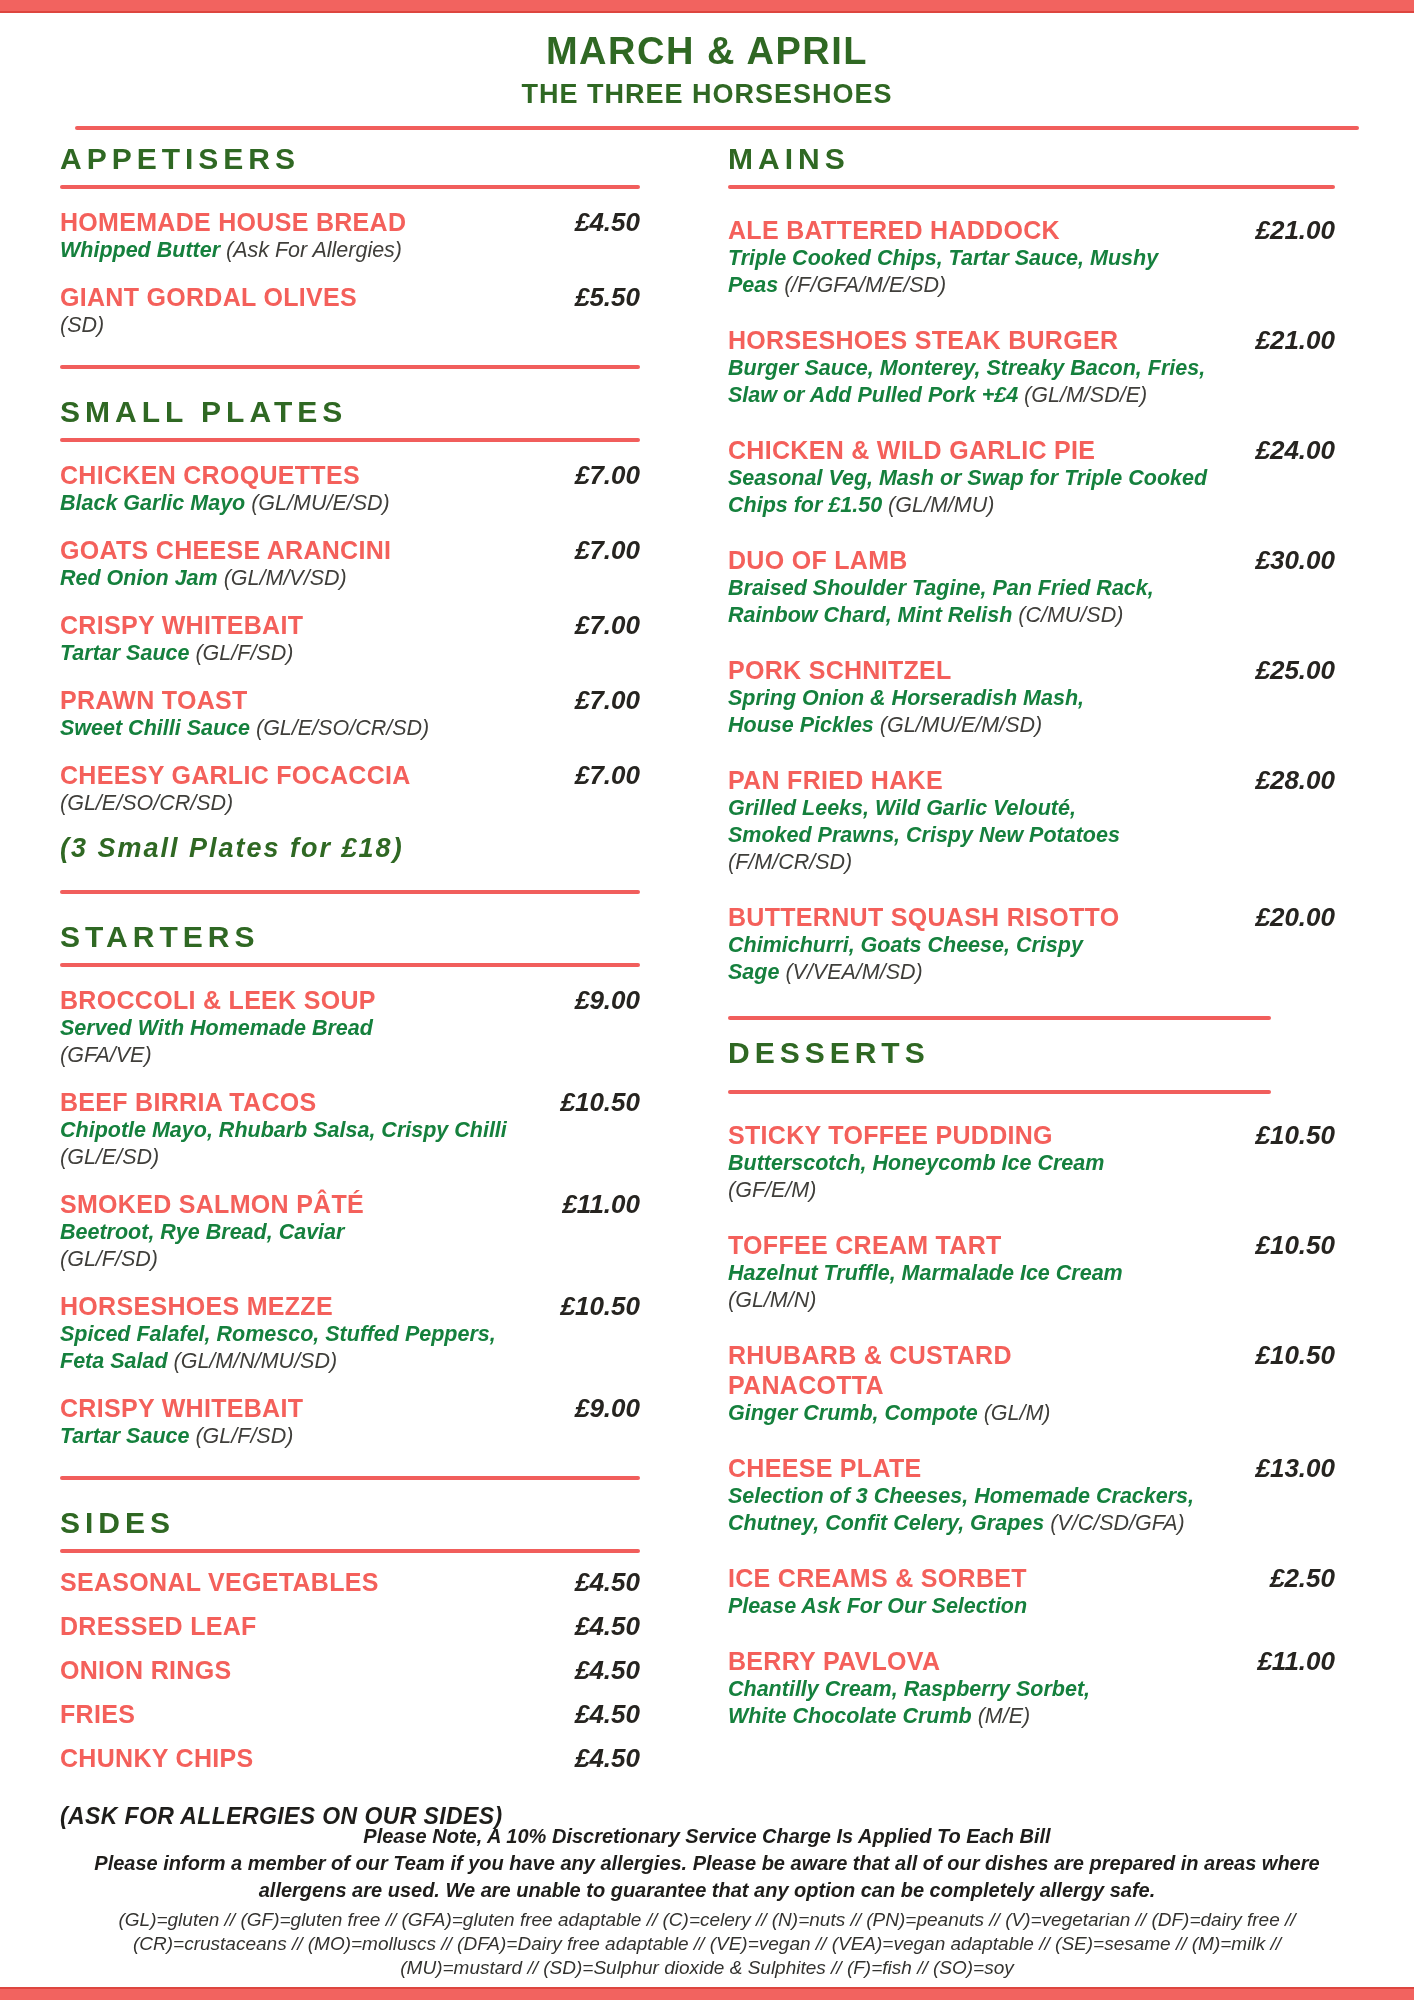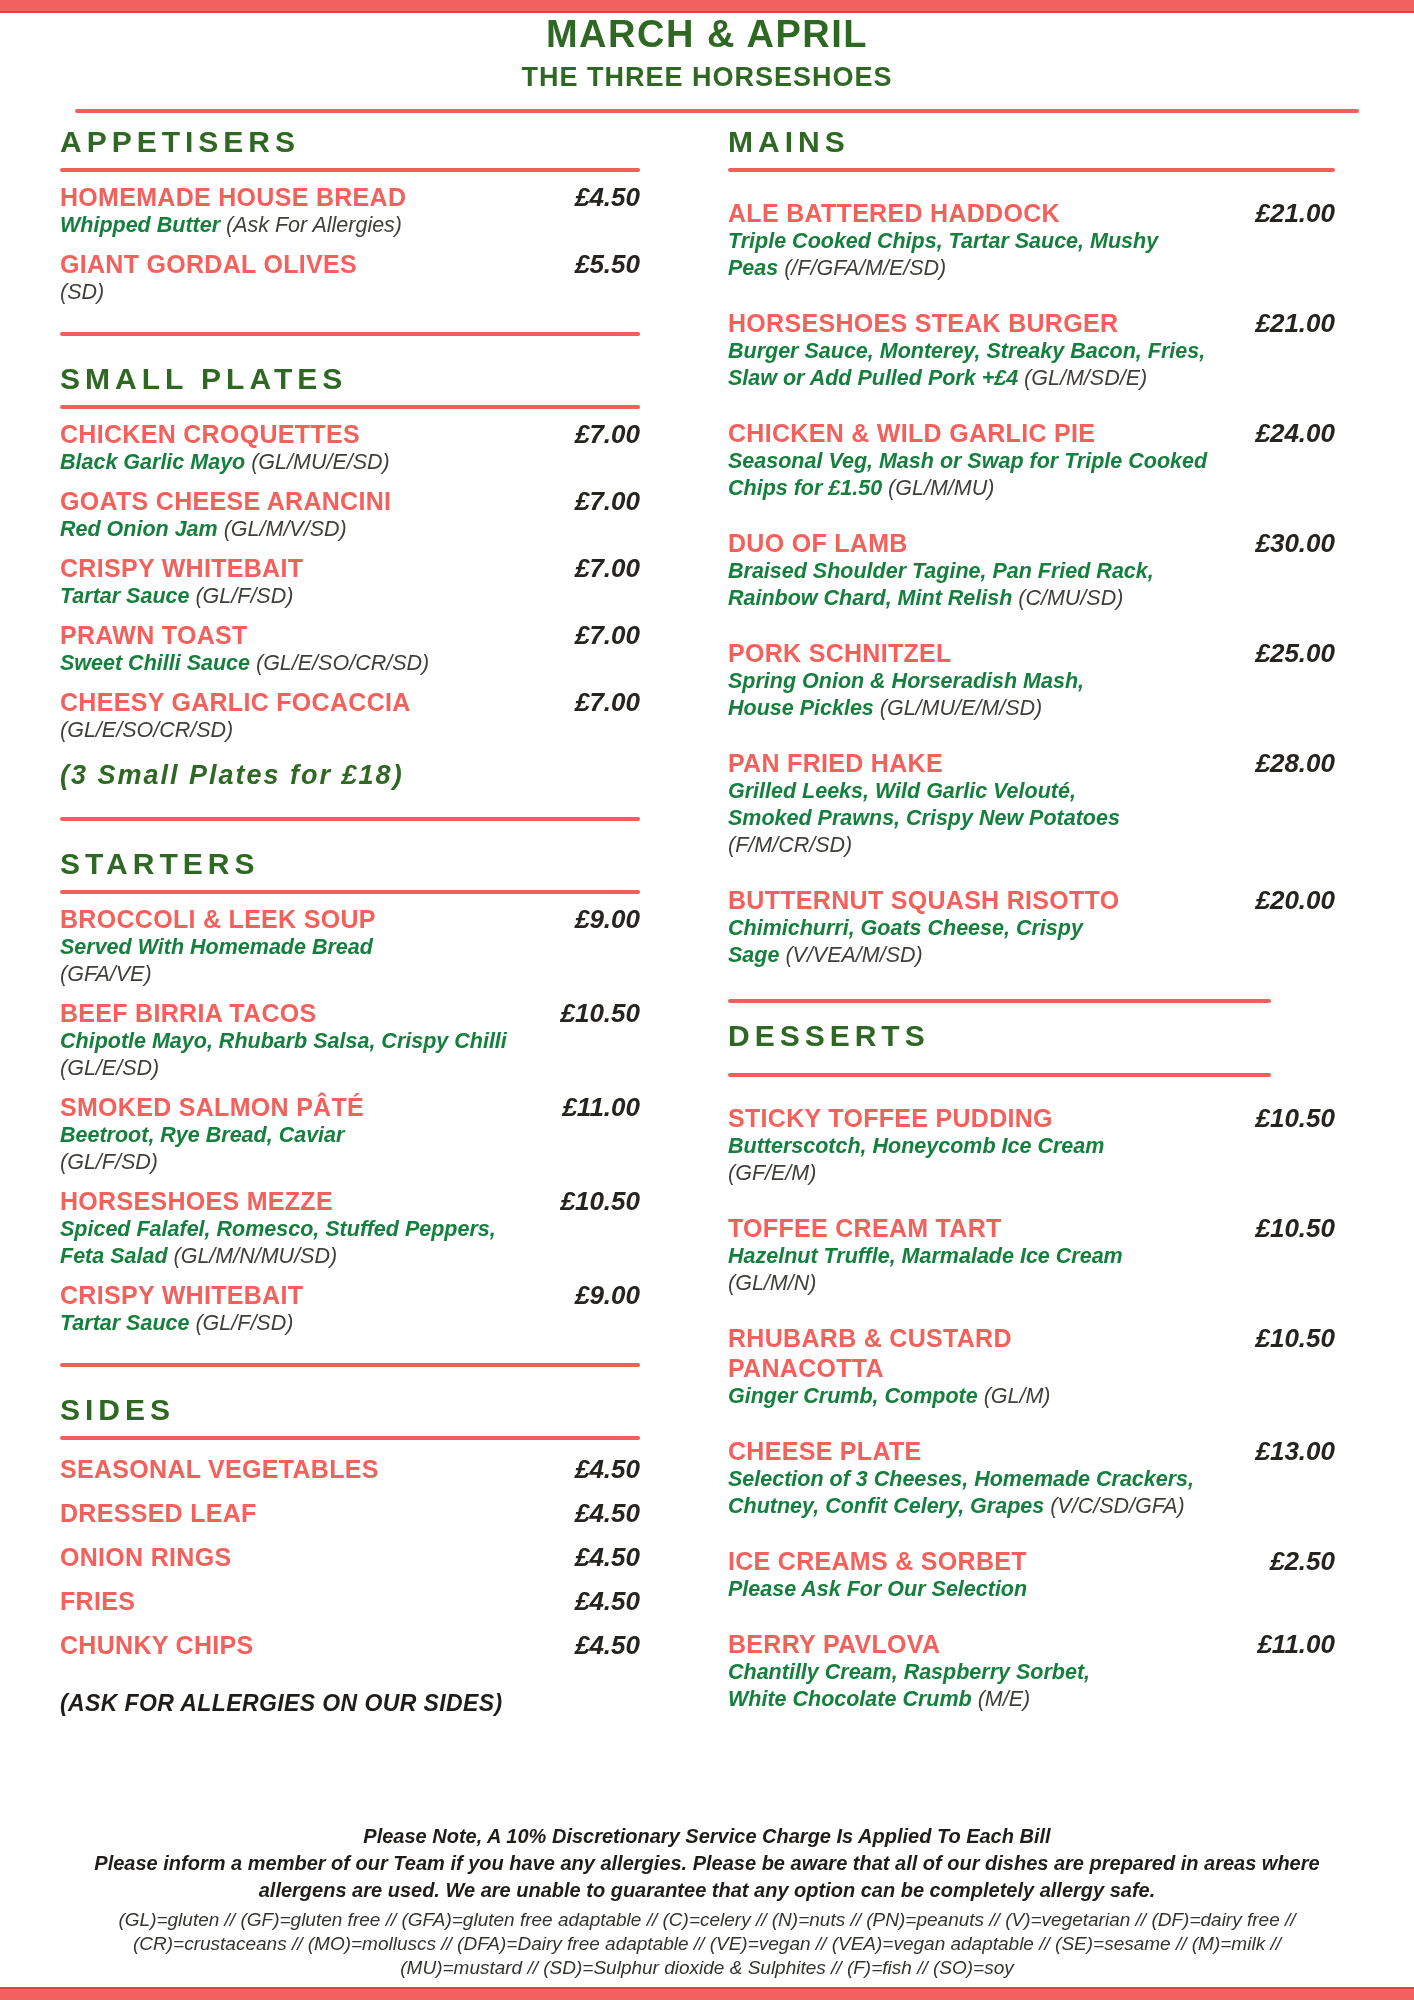--- a/index.html
+++ b/index.html
@@ -2,36 +2,36 @@
 <html><head>
 <meta charset="utf-8">
 <style>
   html,body{margin:0;padding:0;background:#ffffff;}
   .page{position:relative;width:1414px;height:2000px;overflow:hidden;background:#ffffff;
         font-family:"Liberation Sans","DejaVu Sans",sans-serif;color:#1e1d1a;}
   .bar{position:absolute;left:0;right:0;height:11px;background:#f2635f;}
   .bar.top{top:0;border-bottom:2px solid #dd453f;}
   .bar.bottom{bottom:0;border-top:2px solid #dd453f;}
 
-  header{padding-top:12px;text-align:center;}
+  header{padding-top:29px;text-align:center;}
   h1{margin:0;font-size:38px;line-height:44px;font-weight:800;color:#2f6823;letter-spacing:1.5px;}
   h2{margin:6px 0 0;font-size:27px;line-height:31px;font-weight:800;color:#2f6823;letter-spacing:1px;}
   .title-rule{height:4px;background:#f15e5c;border-radius:2px;margin:16px 55px 0 75px;}
 
   .cols{display:flex;gap:88px;padding:12px 79px 0 60px;align-items:flex-start;}
   .col-left{width:580px;}
   .col-right{width:607px;}
 
   .rule{height:4px;background:#f15e5c;border-radius:2px;}
   .rule-above{margin-top:26px;}
   .rule-below{margin-top:9px;}
   .sec-title{margin-top:26px;font-size:30px;line-height:34px;font-weight:800;color:#2f6823;letter-spacing:5px;}
   .col > .sec:first-child .sec-title{margin-top:0;}
 
-  .item{margin-top:10px;}
+  .item{margin-top:18px;}
   .col-right .item{margin-top:26px;}
   .sec-sides .item{margin-top:14px;}
   .item-head{display:flex;align-items:flex-start;}
   .item-name{max-width:70%;font-size:25px;line-height:30px;font-weight:800;color:#f4605b;letter-spacing:.3px;}
   .item-price{margin-left:auto;font-size:26px;line-height:30px;font-style:italic;font-weight:700;color:#262420;}
   .item-desc{font-size:21.5px;line-height:27px;}
   .db{font-weight:700;font-style:italic;color:#15803d;}
   .dp{font-style:italic;color:#3f3e3a;}
 
   .note-green{margin-top:16px;font-size:27px;font-weight:700;font-style:italic;color:#2f6823;letter-spacing:2px;}

